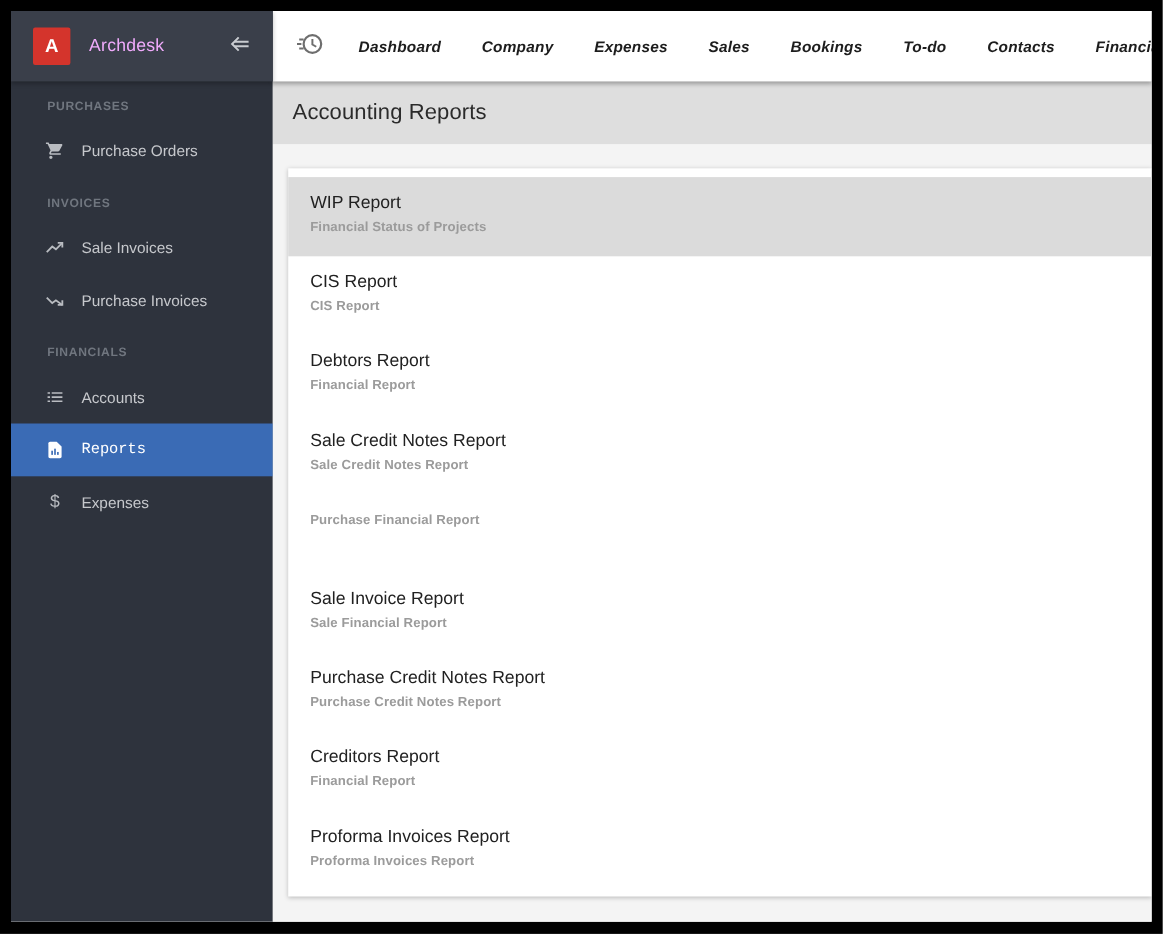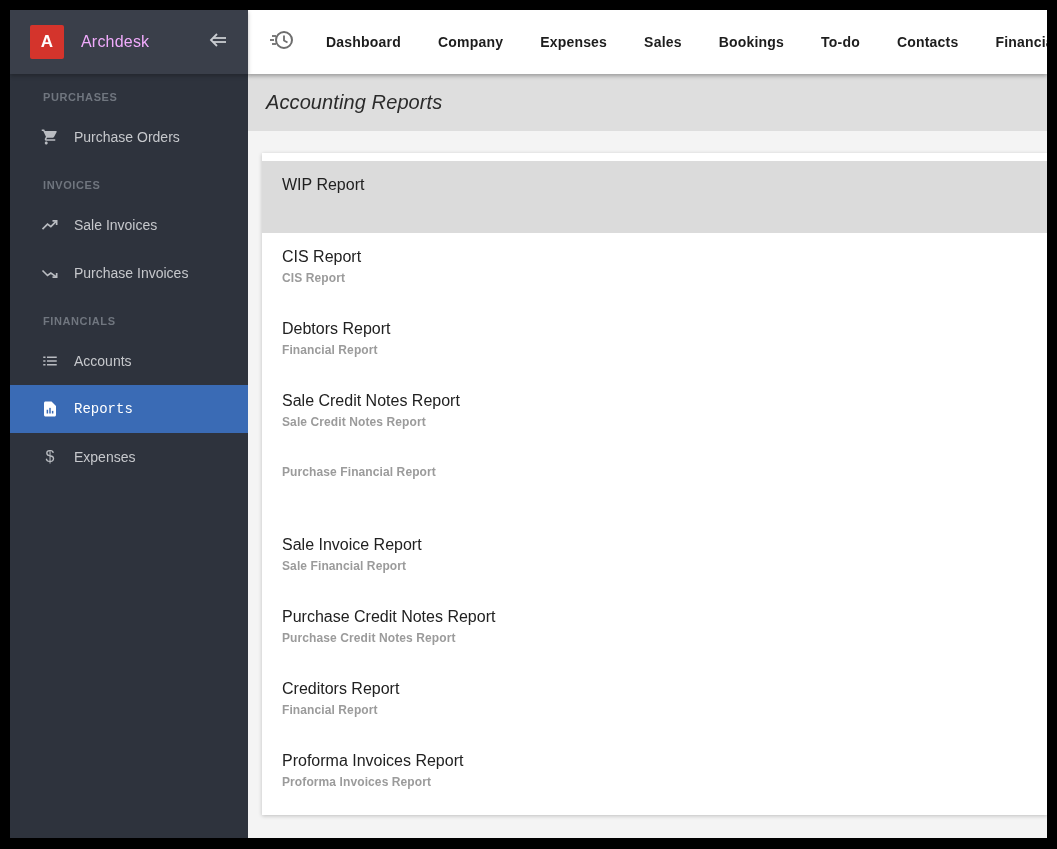--- a/index.html
+++ b/index.html
@@ -112,20 +112,21 @@
   .topnav {
     height: 64px;
     flex: 0 0 64px;
     background: #ffffff;
     display: flex;
     align-items: center;
     padding-left: 20px;
     box-shadow: 0 2px 4px rgba(0,0,0,0.30);
     position: relative;
     z-index: 2;
+    font-style: italic;
   }
   .history-btn {
     color: #6e6e6e;
     margin-right: 32px;
     display: flex;
     align-items: center;
     cursor: pointer;
   }
   .nav-items { display: flex; align-items: center; gap: 37px; }
   .nav-item {
@@ -144,21 +145,20 @@
     align-items: center;
     padding-left: 18px;
     position: relative;
     z-index: 1;
   }
   .page-title {
     font-size: 20px;
     font-weight: 500;
     color: #2b2b2b;
     letter-spacing: 0.1px;
-    font-style: italic;
   }
   .content {
     flex: 1 1 auto;
     background: #f4f4f4;
     padding: 22px 0 0 14px;
     overflow: hidden;
   }
   .report-card {
     background: #ffffff;
     box-shadow: 0 1px 4px rgba(0,0,0,0.22);
@@ -333,20 +333,21 @@
 
     <div class="page-band">
       <h1 class="page-title">Accounting Reports</h1>
     </div>
 
     <div class="content">
       <div class="report-card">
 
           <div class="report-row highlighted">
             <div class="report-title">WIP Report</div>
+            <div class="report-subtitle">Financial Status of Projects</div>
           </div>
 
           <div class="report-row">
             <div class="report-title">CIS Report</div>
             <div class="report-subtitle">CIS Report</div>
           </div>
 
           <div class="report-row">
             <div class="report-title">Debtors Report</div>
             <div class="report-subtitle">Financial Report</div>

